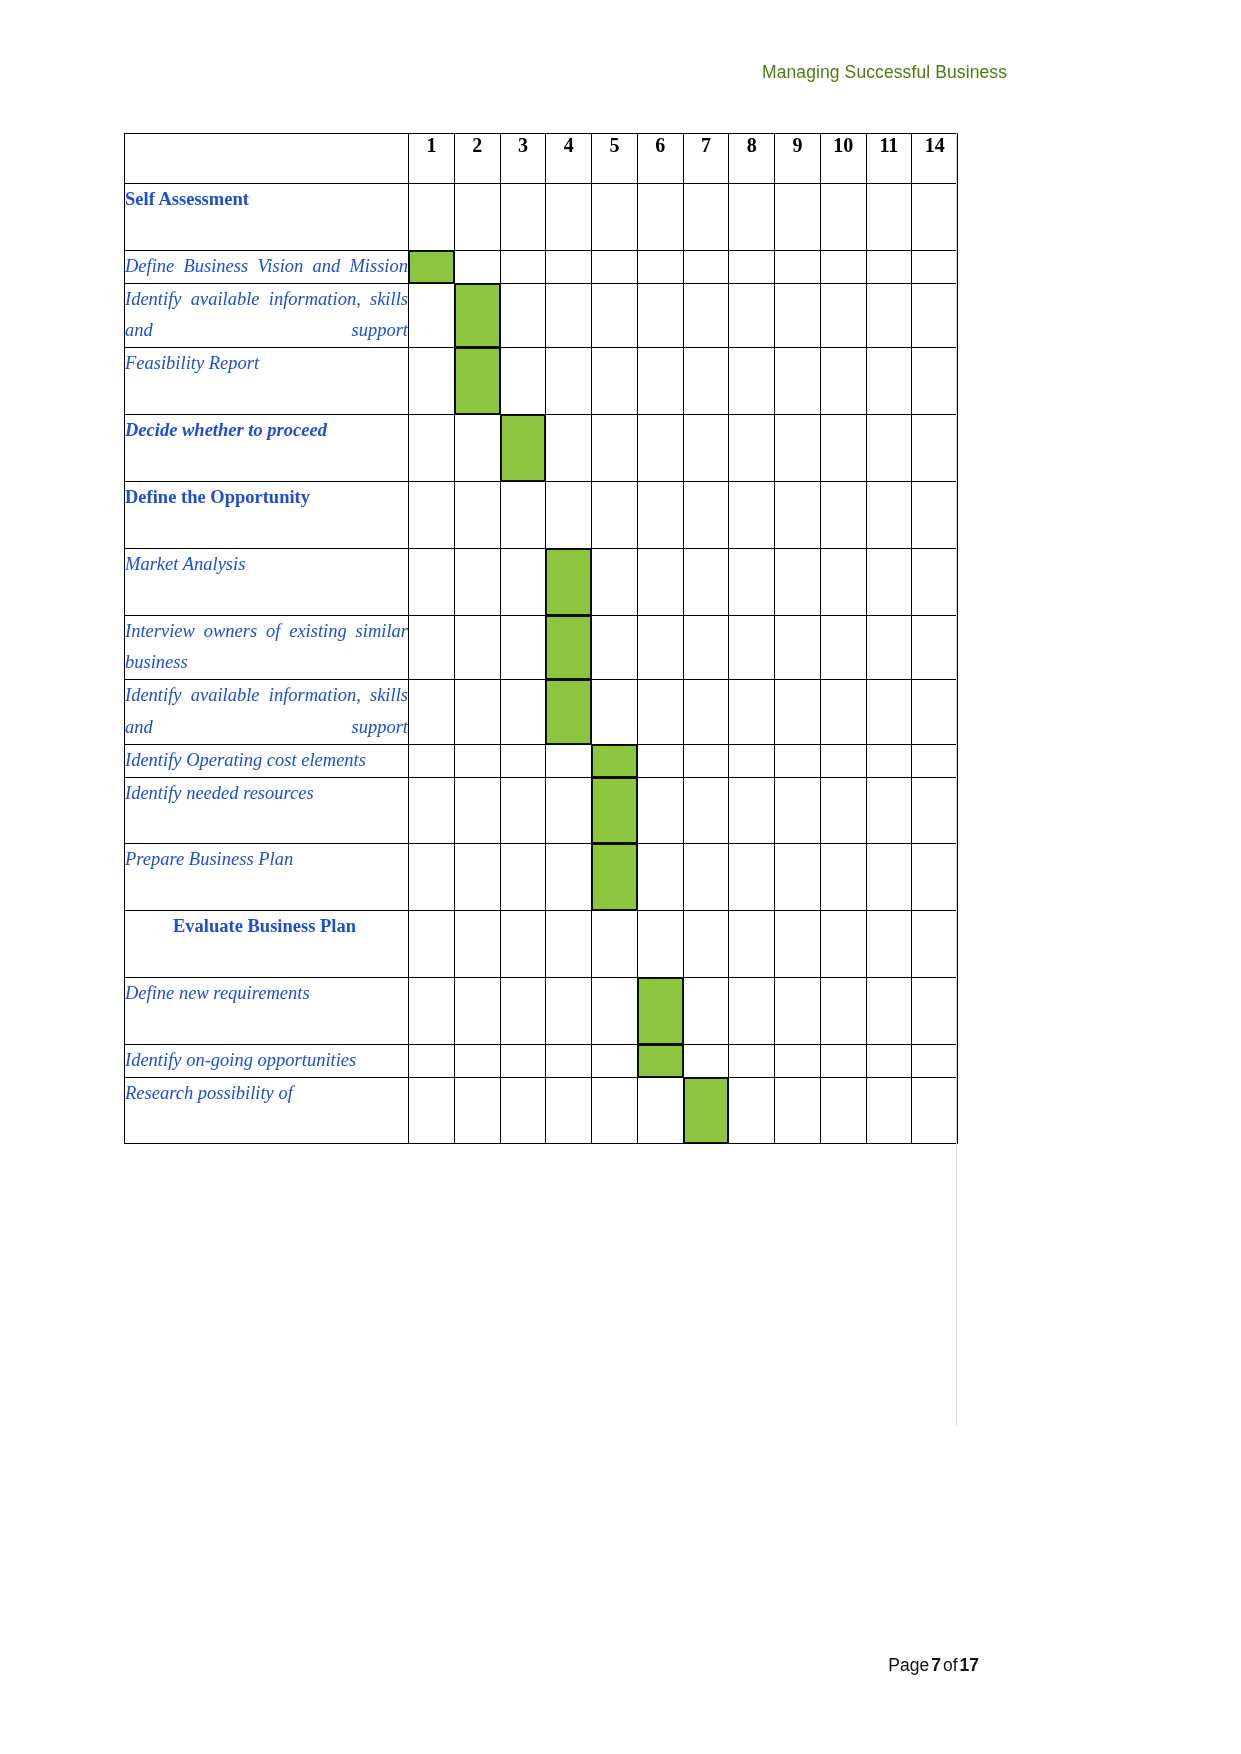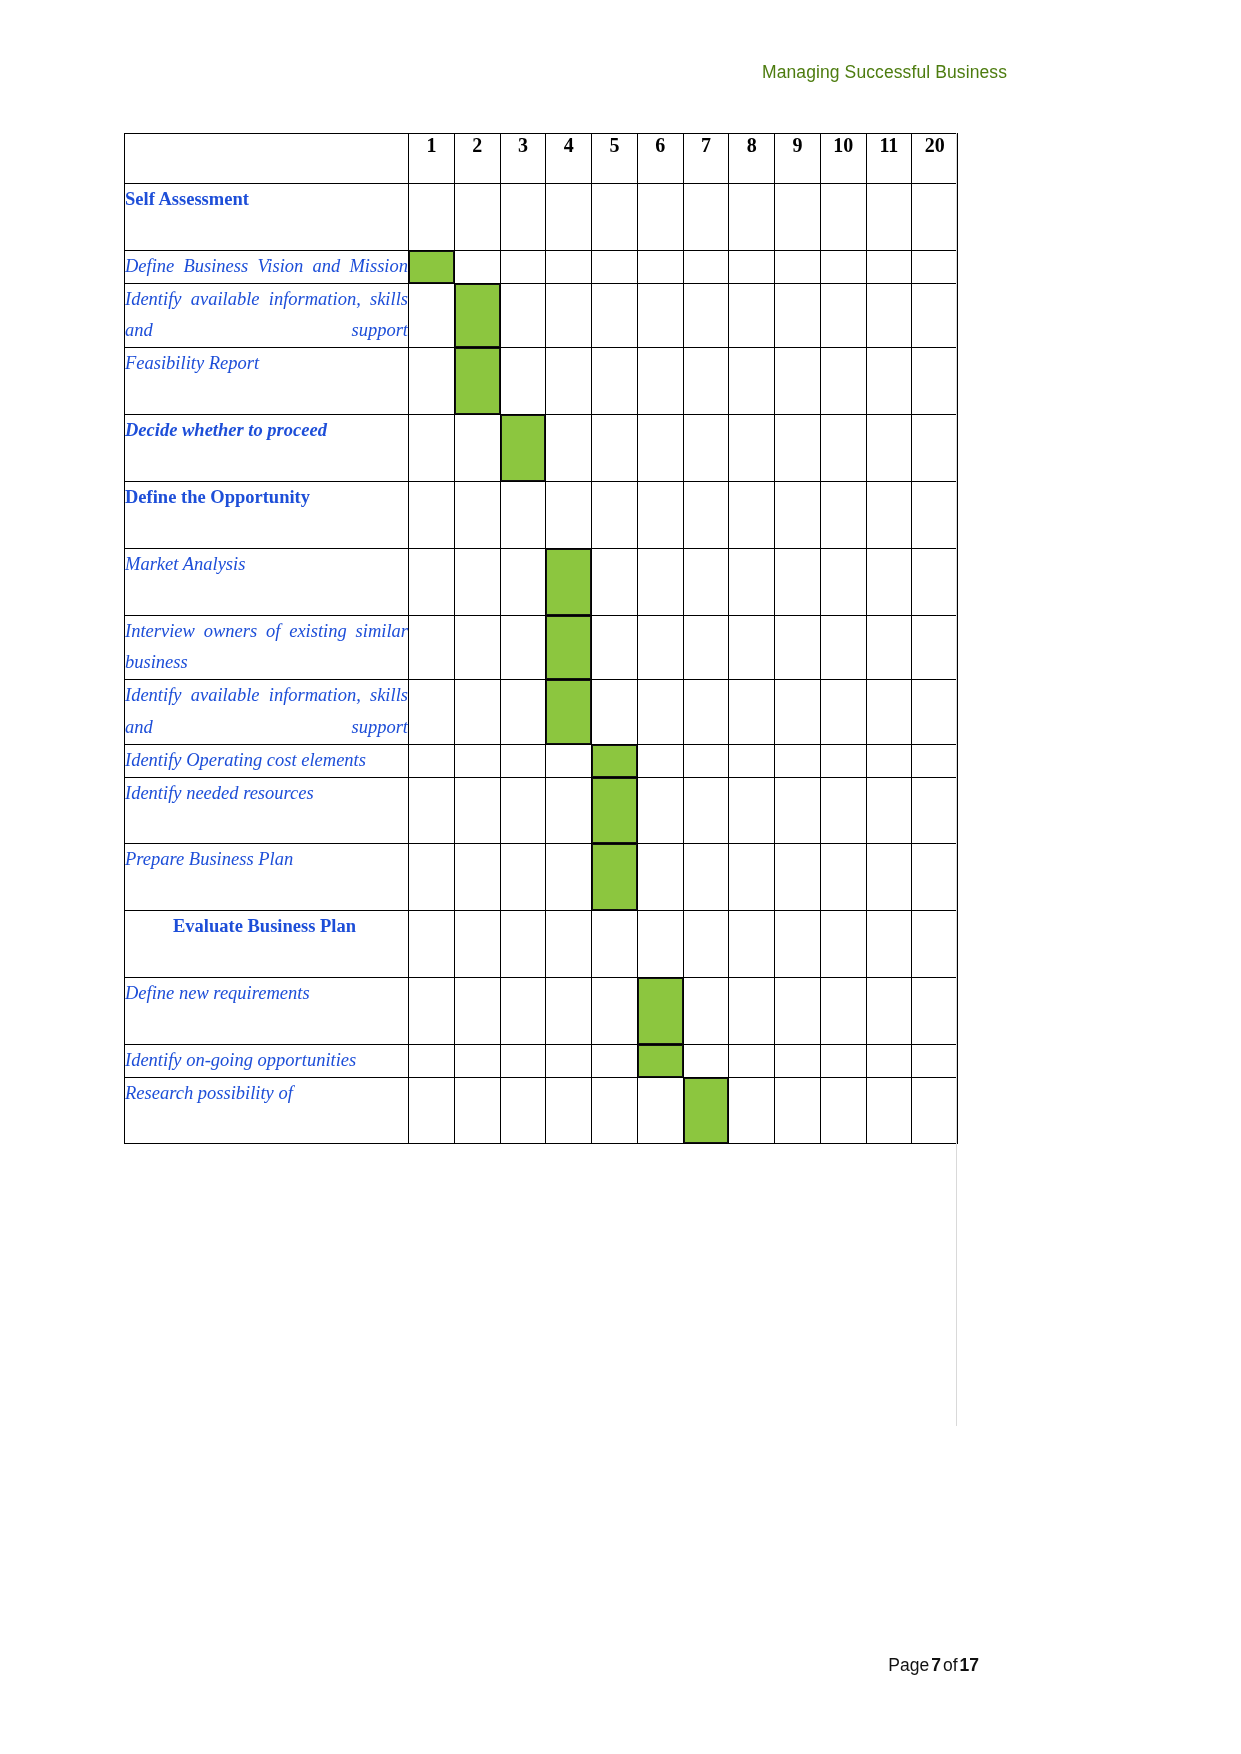--- a/index.html
+++ b/index.html
@@ -157,21 +157,21 @@
           <th class="month-head">2</th>
           <th class="month-head">3</th>
           <th class="month-head">4</th>
           <th class="month-head">5</th>
           <th class="month-head">6</th>
           <th class="month-head">7</th>
           <th class="month-head">8</th>
           <th class="month-head">9</th>
           <th class="month-head">10</th>
           <th class="month-head">11</th>
-          <th class="month-head">20</th>
+          <th class="month-head">14</th>
         </tr>
     </thead>
     <tbody id="gantt-body">
         <tr class="body-row">
           <td class="task-label section" style="padding-bottom: 34px;">Self Assessment</td>
           <td class="mcell"></td>
           <td class="mcell"></td>
           <td class="mcell"></td>
           <td class="mcell"></td>
           <td class="mcell"></td>

